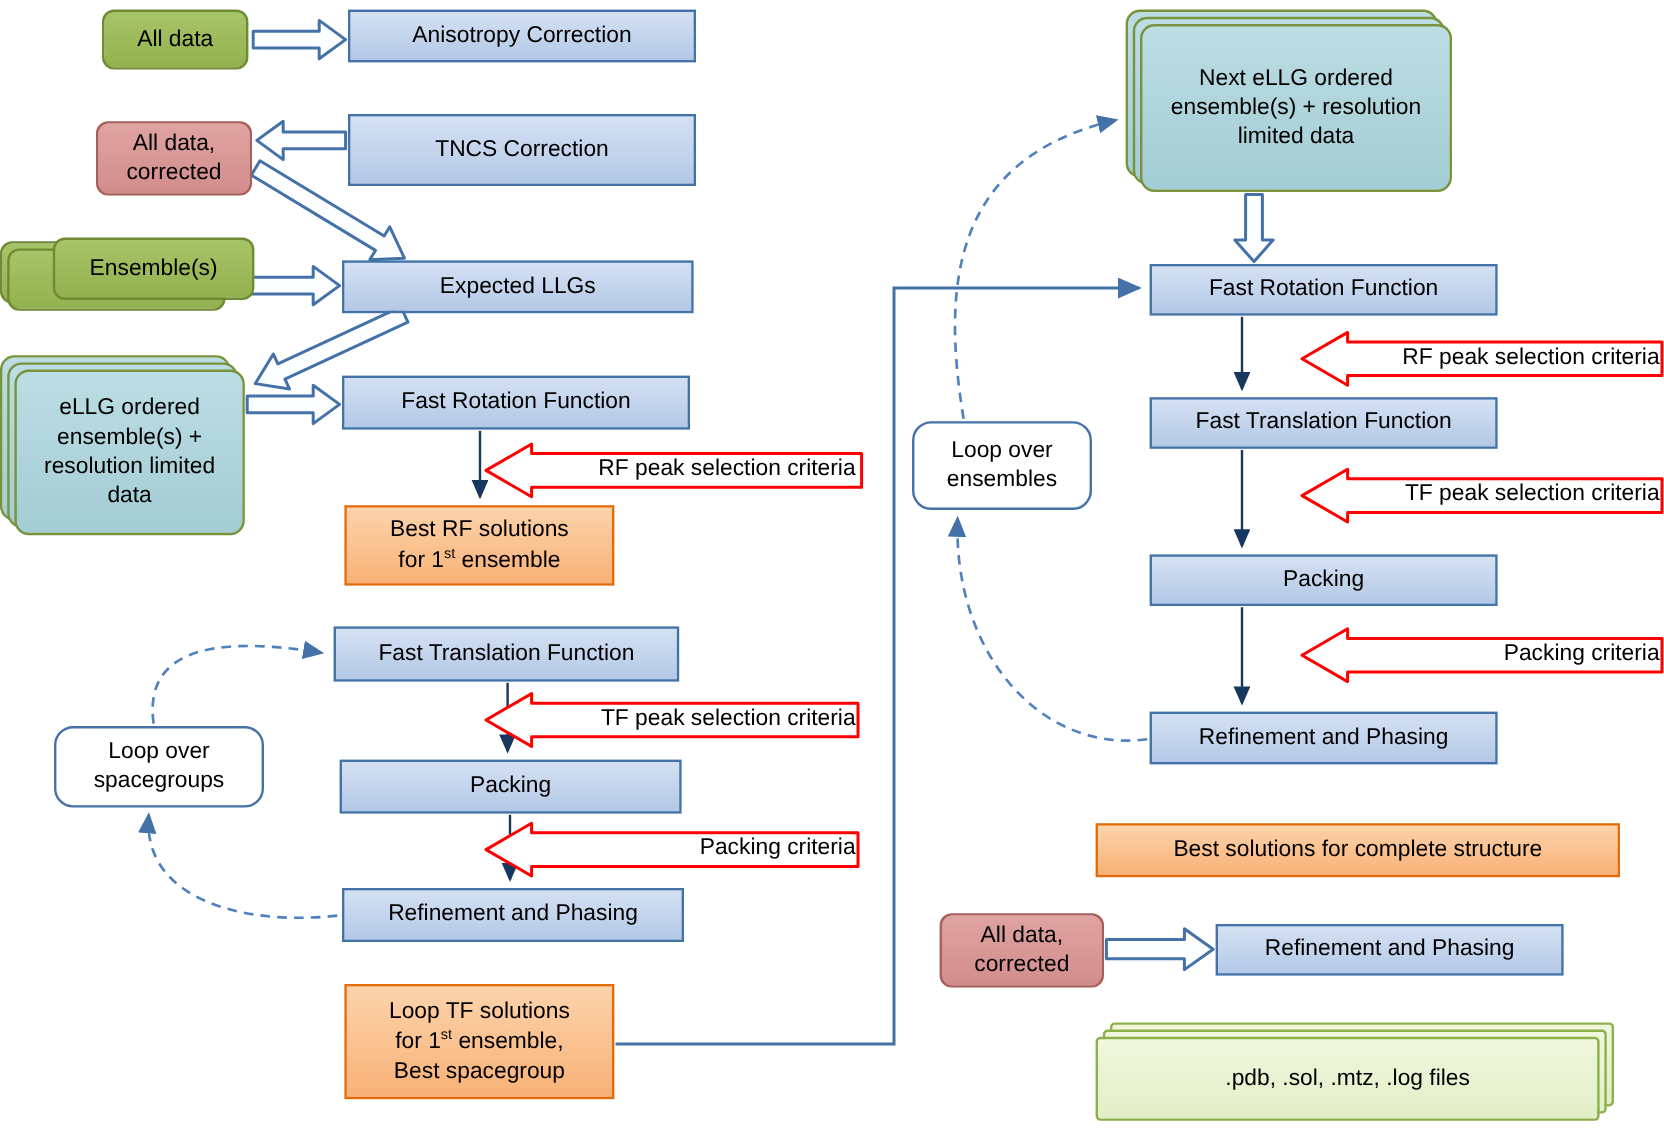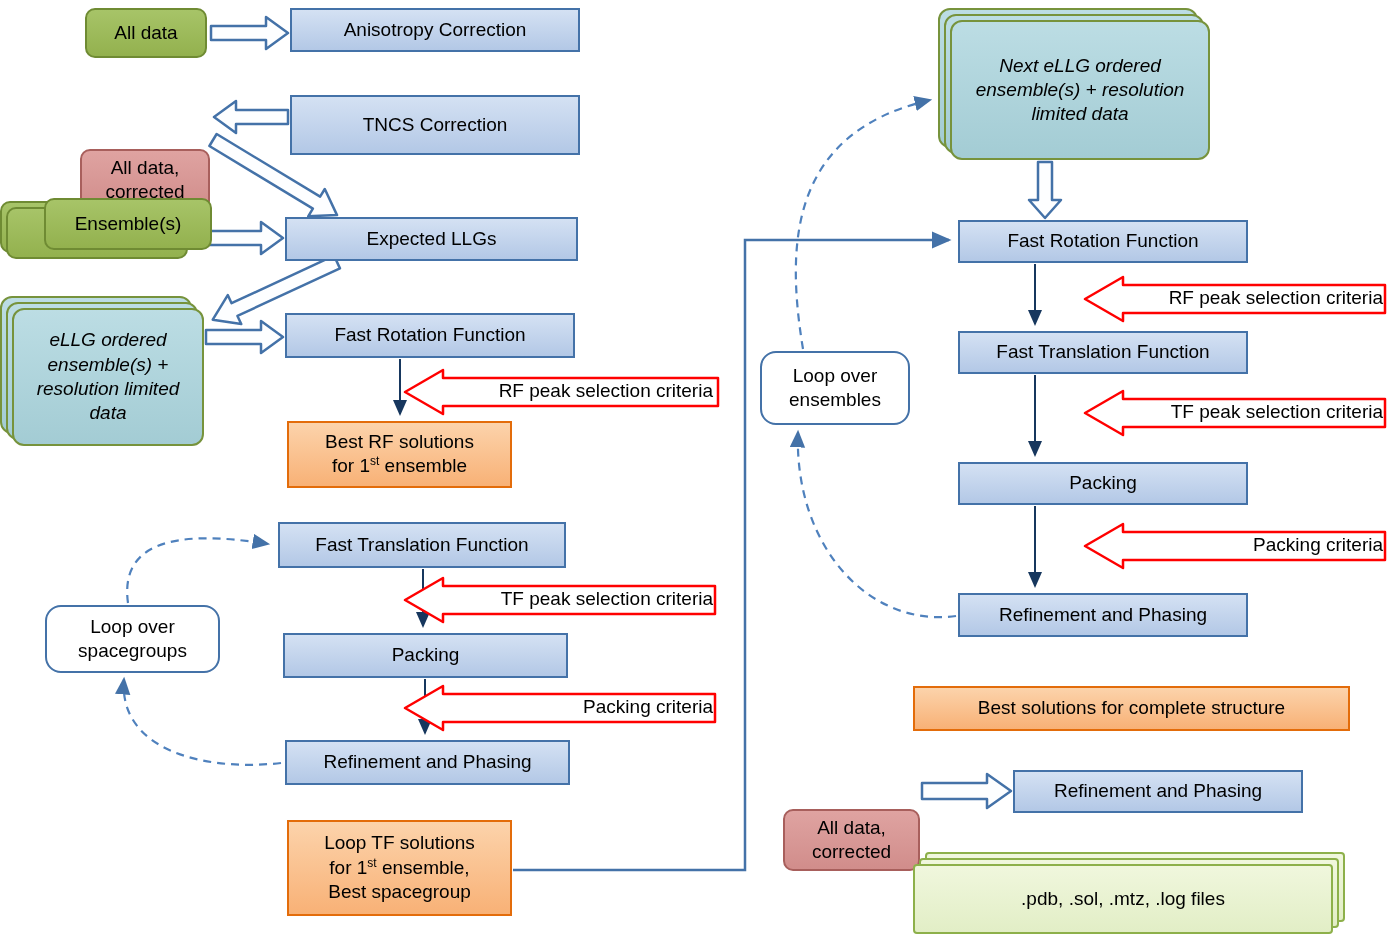--- a/index.html
+++ b/index.html
@@ -15,25 +15,25 @@
   .blue{
     background:linear-gradient(#d4e1f3,#b3c8e6);
     border:2px solid #4472a8;
   }
   .green{
     background:linear-gradient(#a7c468,#93b14e);
     border:2px solid #6f8b33;border-radius:10px;
   }
   .pink{
     background:linear-gradient(#dfa3a1,#d18d8b);
-    border:2px solid #a85f5c;border-radius:10px;margin-top:48px;
+    border:2px solid #a85f5c;border-radius:10px;
   }
   .teal{
     background:linear-gradient(#bcdde4,#a3ccd4);
-    border:2px solid #77933c;border-radius:12px;font-style:italic;
+    border:2px solid #77933c;border-radius:12px;
   }
   .orange{
     background:linear-gradient(#fcd3ab,#f8b176);
     border:2px solid #e36c0a;
   }
   .whiteloop{
     background:#ffffff;border:2px solid #4472a8;border-radius:16px;
   }
   .pdb{
     background:linear-gradient(#f0f7dd,#e2eec6);

